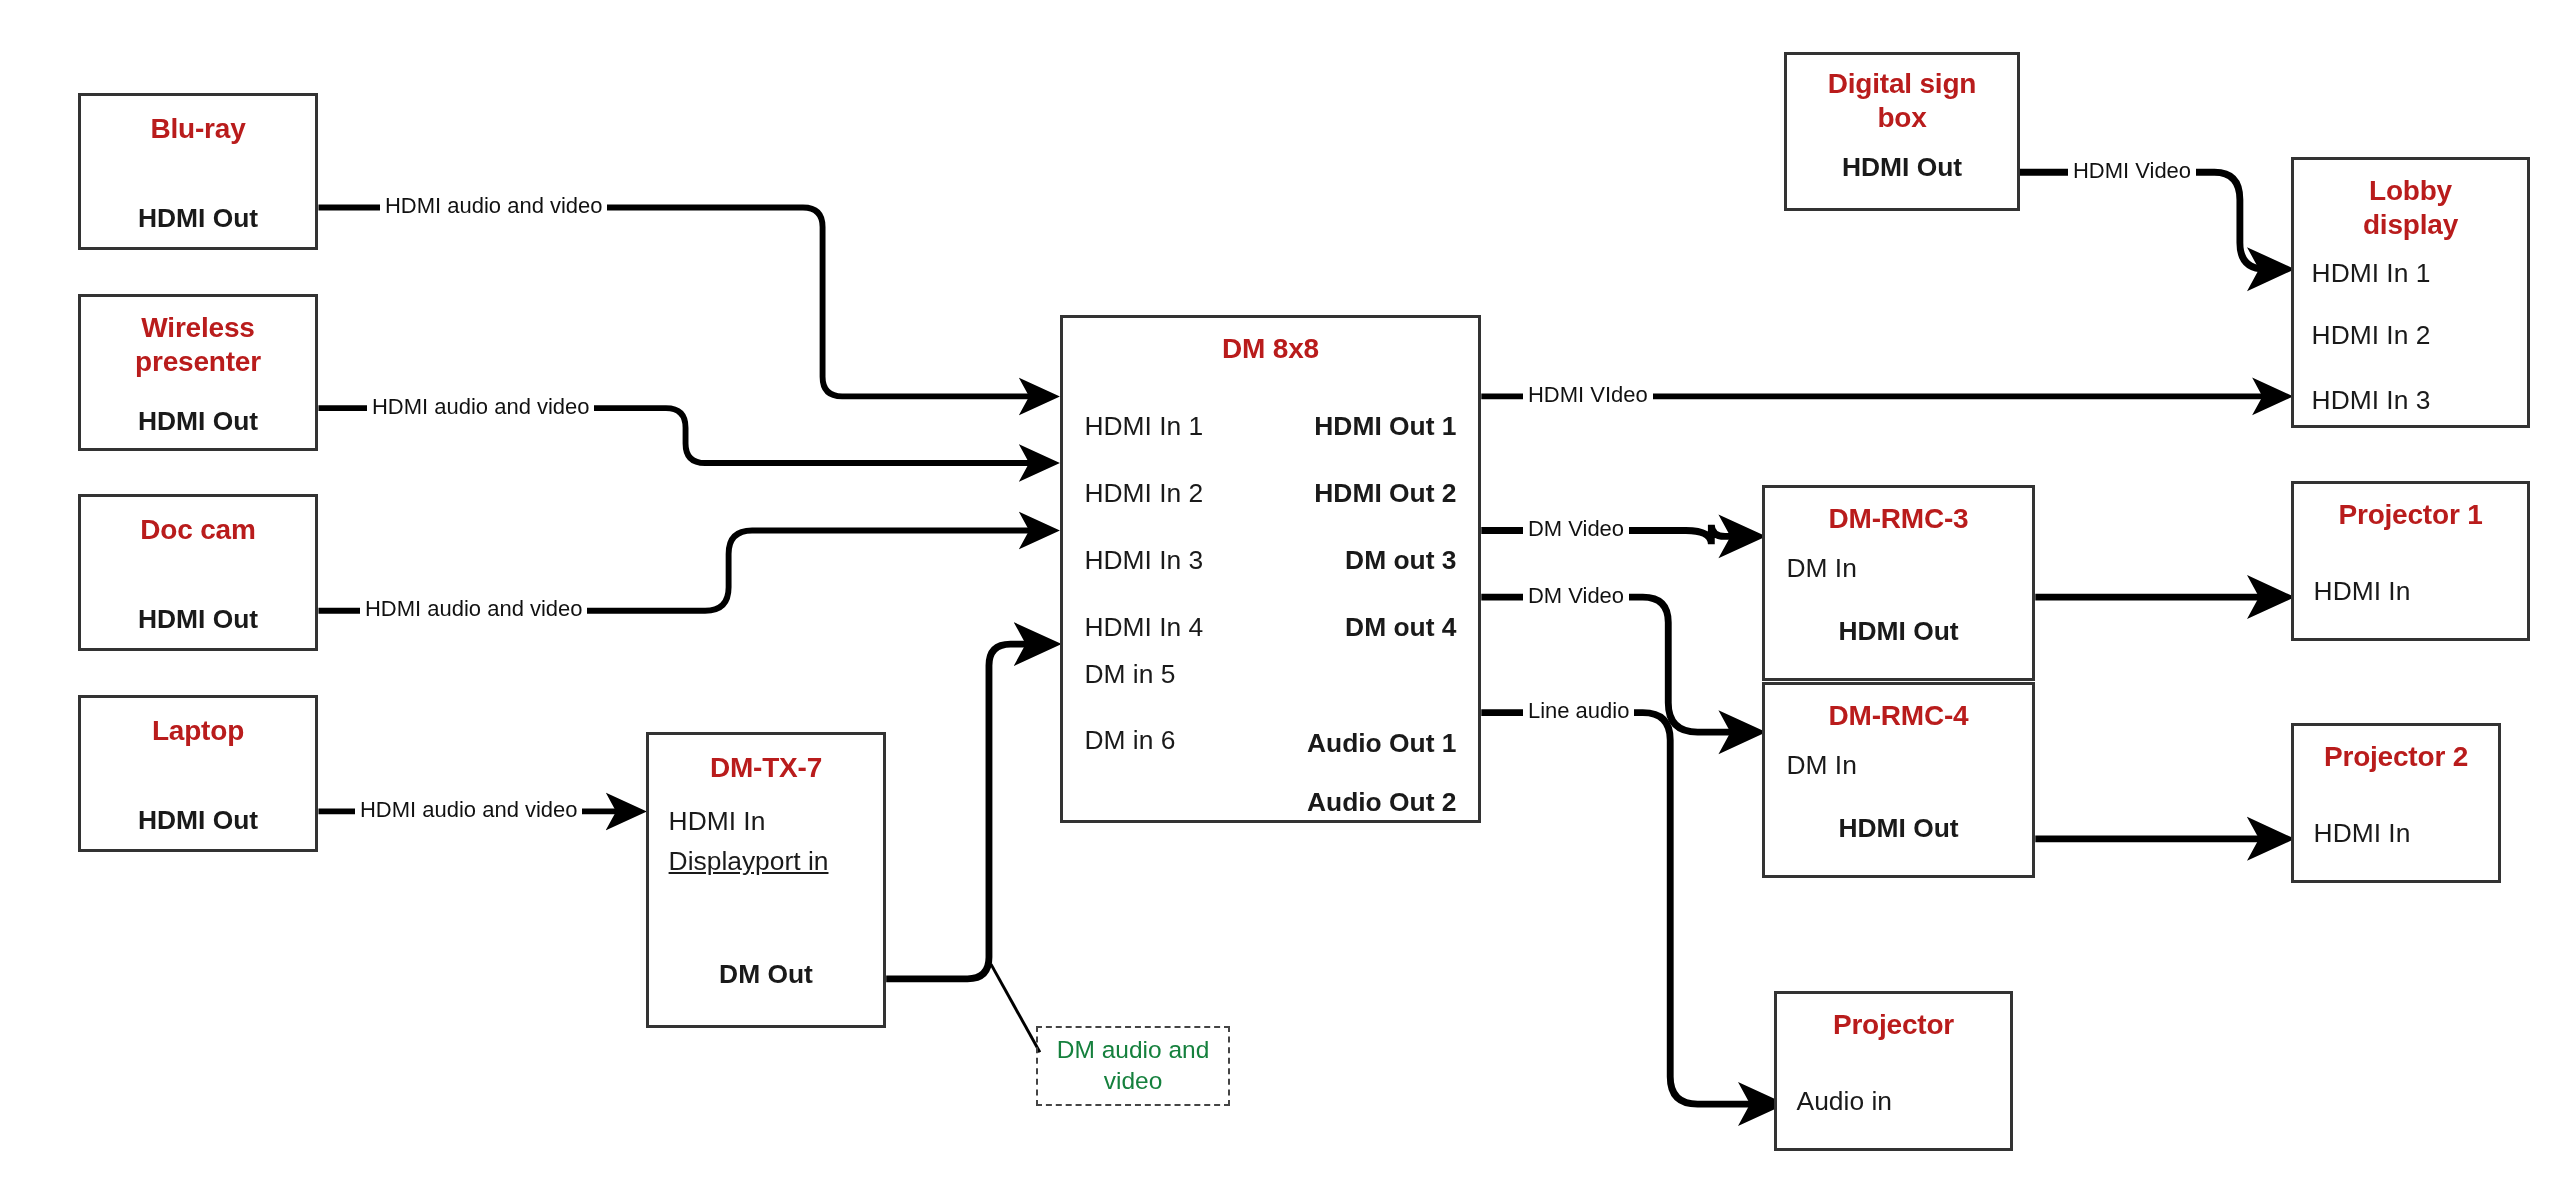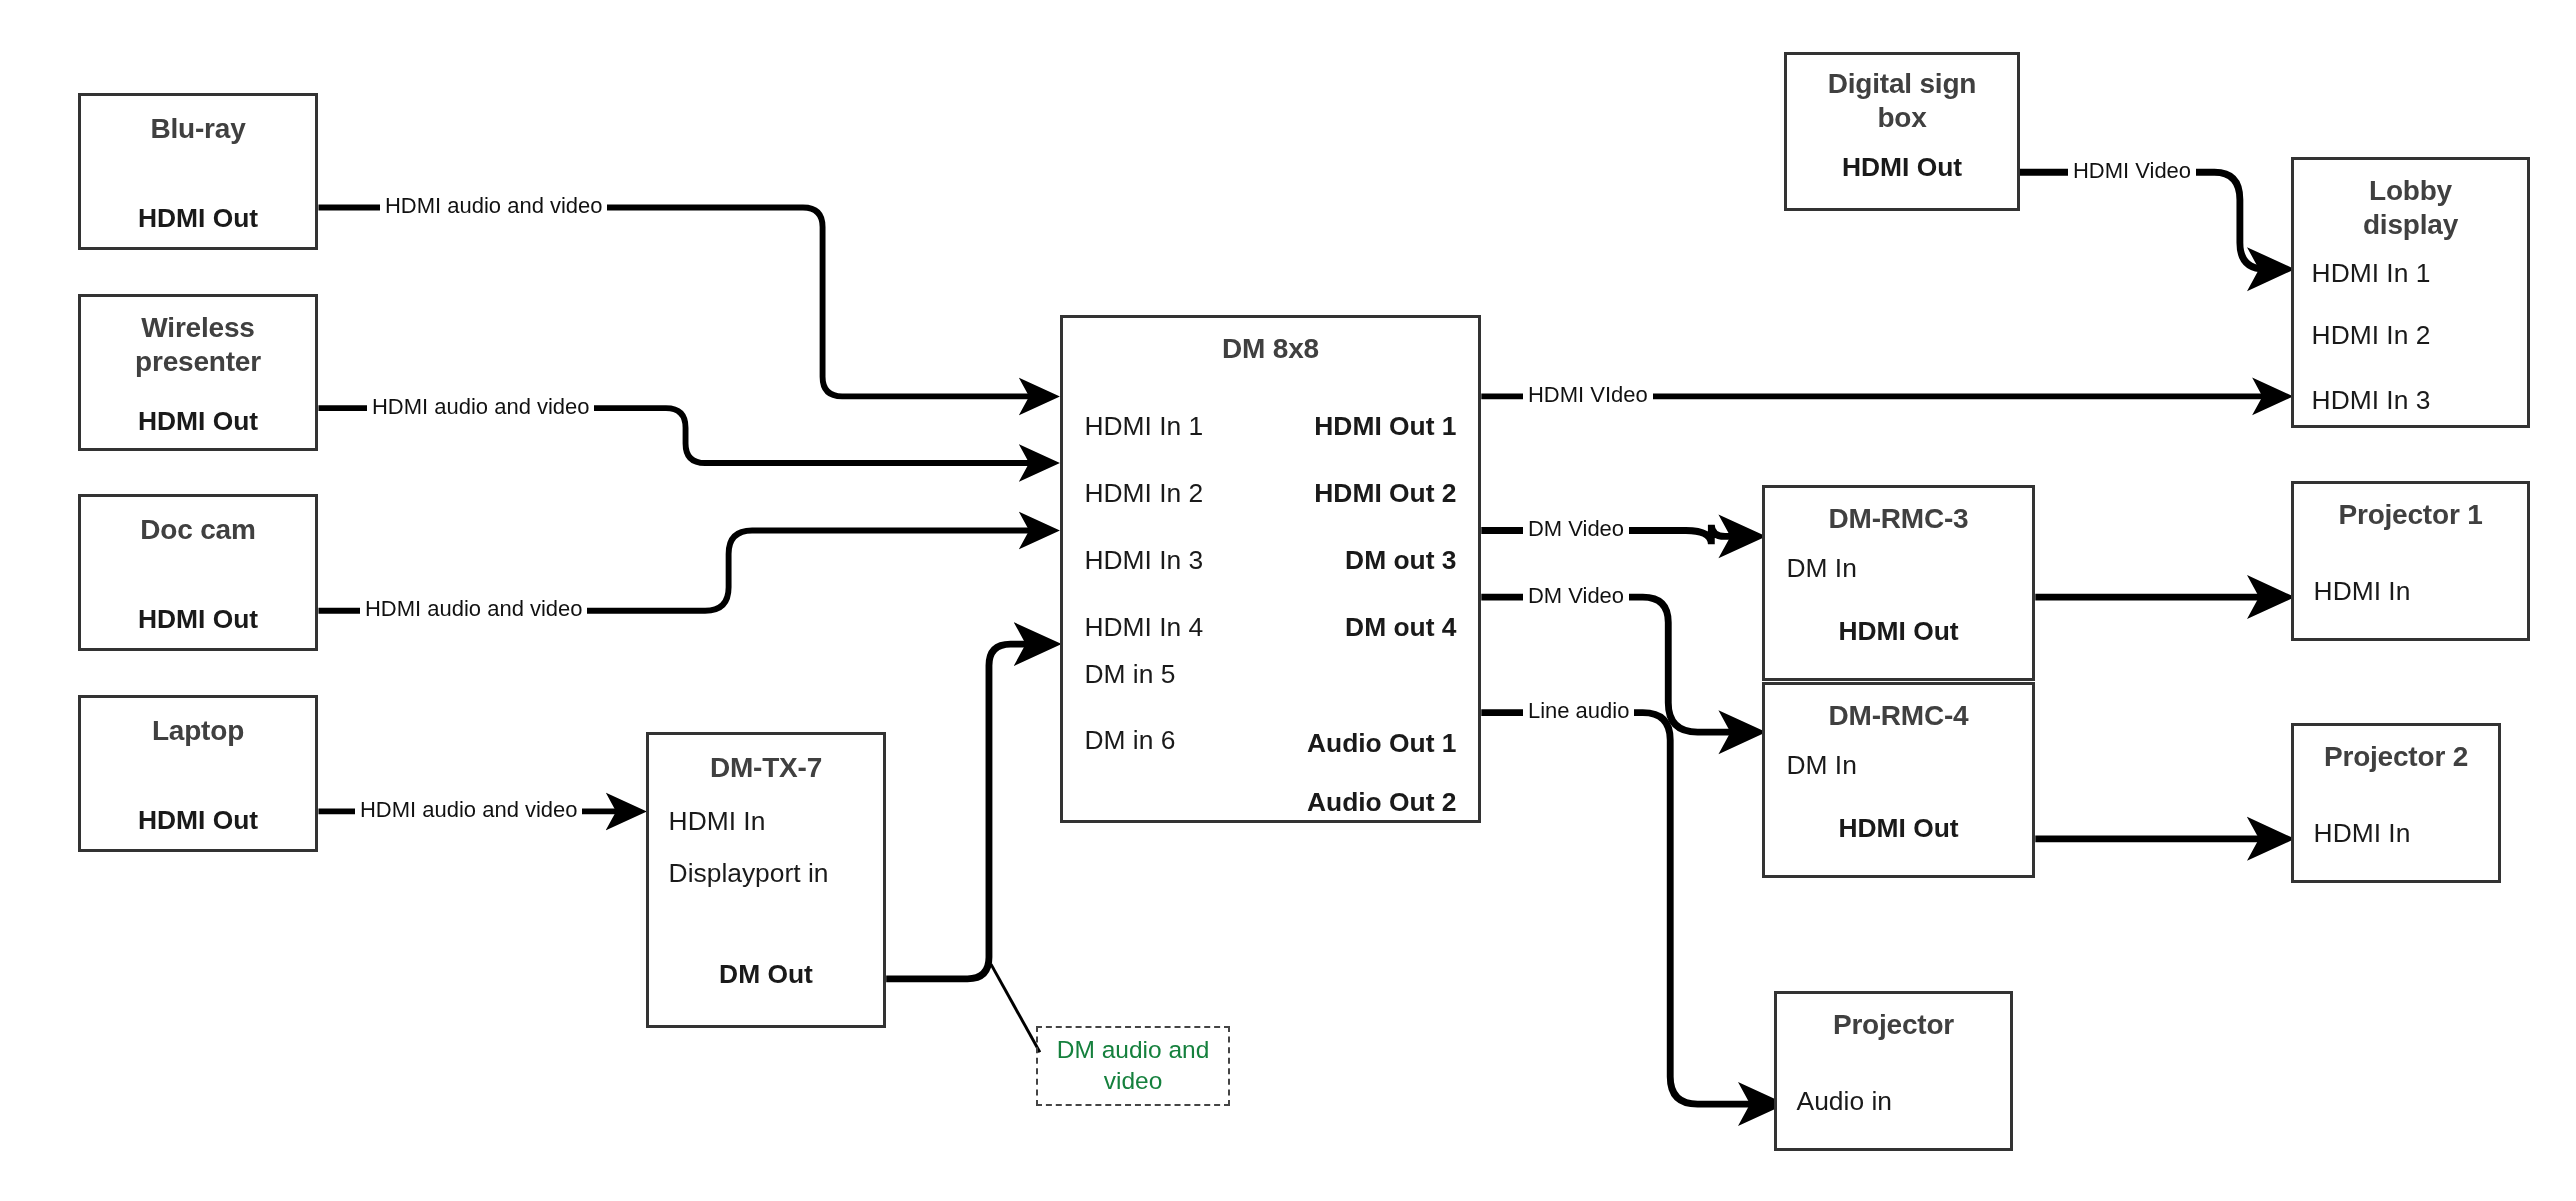--- a/index.html
+++ b/index.html
@@ -34,21 +34,21 @@
   }
   .node.dashed {
     border: 2.9px dashed #444444;
     background: transparent;
     justify-content: center;
     align-items: center;
   }
   .node-title {
     font-weight: bold;
     font-size: 28px;
-    color: #404040;
+    color: #b91c1c;
     text-align: center;
     line-height: 1.22;
     letter-spacing: -0.2px;
   }
   .port {
     font-size: 26.4px;
     color: #1a1a1a;
     line-height: 1.15;
     white-space: nowrap;
   }
@@ -137,21 +137,21 @@
   </div>
 
   <div class="node" style="left:78px; top:695px; width:240px; height:157px; padding:15.7px 19.6px 13.7px;">
     <div class="node-title">Laptop</div>
     <div class="port right" style="margin-top:auto;">HDMI Out</div>
   </div>
 
   <div class="node" style="left:646px; top:732px; width:240px; height:296px; padding:15.7px 19.6px 13.7px;">
     <div class="node-title">DM-TX-7</div>
     <div class="port left" style="margin-top:21.5px;">HDMI In</div>
-    <div class="port left" style="margin-top:21px;">Displayport in</div>
+    <div class="port left" style="margin-top:9px;text-decoration:underline;">Displayport in</div>
     <div class="port right" style="margin-top:auto; margin-bottom:21.5px;">DM Out</div>
   </div>
 
   <div class="node dashed" style="left:1036px; top:1026px; width:194px; height:80px;">
     <div class="note-text">DM audio and</div>
     <div class="note-text">video</div>
   </div>
 
   <div class="node" style="left:1060px; top:315px; width:421px; height:508px; padding:13.7px 21.5px 9.8px;">
     <div class="node-title">DM 8x8</div>

